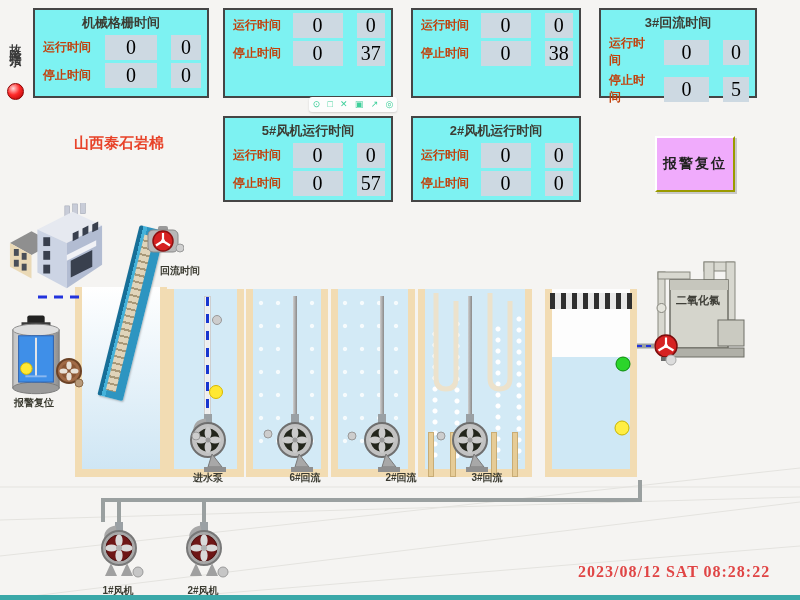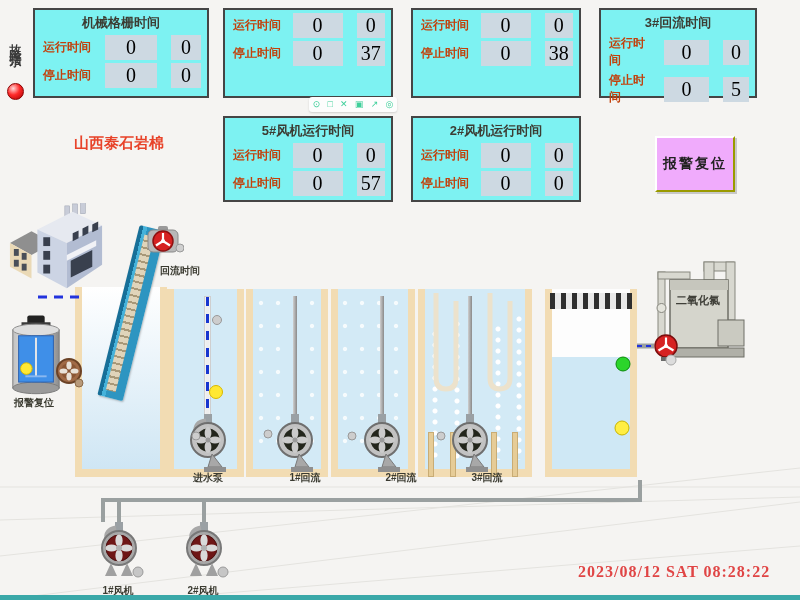--- a/index.html
+++ b/index.html
@@ -450,21 +450,21 @@
       <circle cx="441" cy="436" r="4" fill="#cdcdcd" stroke="#999999"></circle>
       <circle cx="671" cy="360" r="5" fill="#dcdcdc" stroke="#a8a8a8"></circle>
       <circle cx="623" cy="364" r="7" fill="#2bd52b" stroke="#0a8a0a"></circle>
       <circle cx="622" cy="428" r="7" fill="#ffee44" stroke="#c8b400"></circle>
     </g>
   </svg>
 
   <div class="diagram-label" style="left:148px;top:264px;width:64px">回流时间</div>
   <div class="diagram-label" style="left:8px;top:396px;width:52px">报警复位</div>
   <div class="diagram-label" style="left:186px;top:471px;width:44px">进水泵</div>
-  <div class="diagram-label" style="left:283px;top:471px;width:44px">1#回流</div>
+  <div class="diagram-label" style="left:283px;top:471px;width:44px">6#回流</div>
   <div class="diagram-label" style="left:379px;top:471px;width:44px">2#回流</div>
   <div class="diagram-label" style="left:465px;top:471px;width:44px">3#回流</div>
   <div class="diagram-label" style="left:96px;top:584px;width:44px">1#风机</div>
   <div class="diagram-label" style="left:181px;top:584px;width:44px">2#风机</div>
 
   <div class="datetime">2023/08/12  SAT  08:28:22</div>
   <div class="bottom-strip"></div>
 </div>
 
 </body></html>

